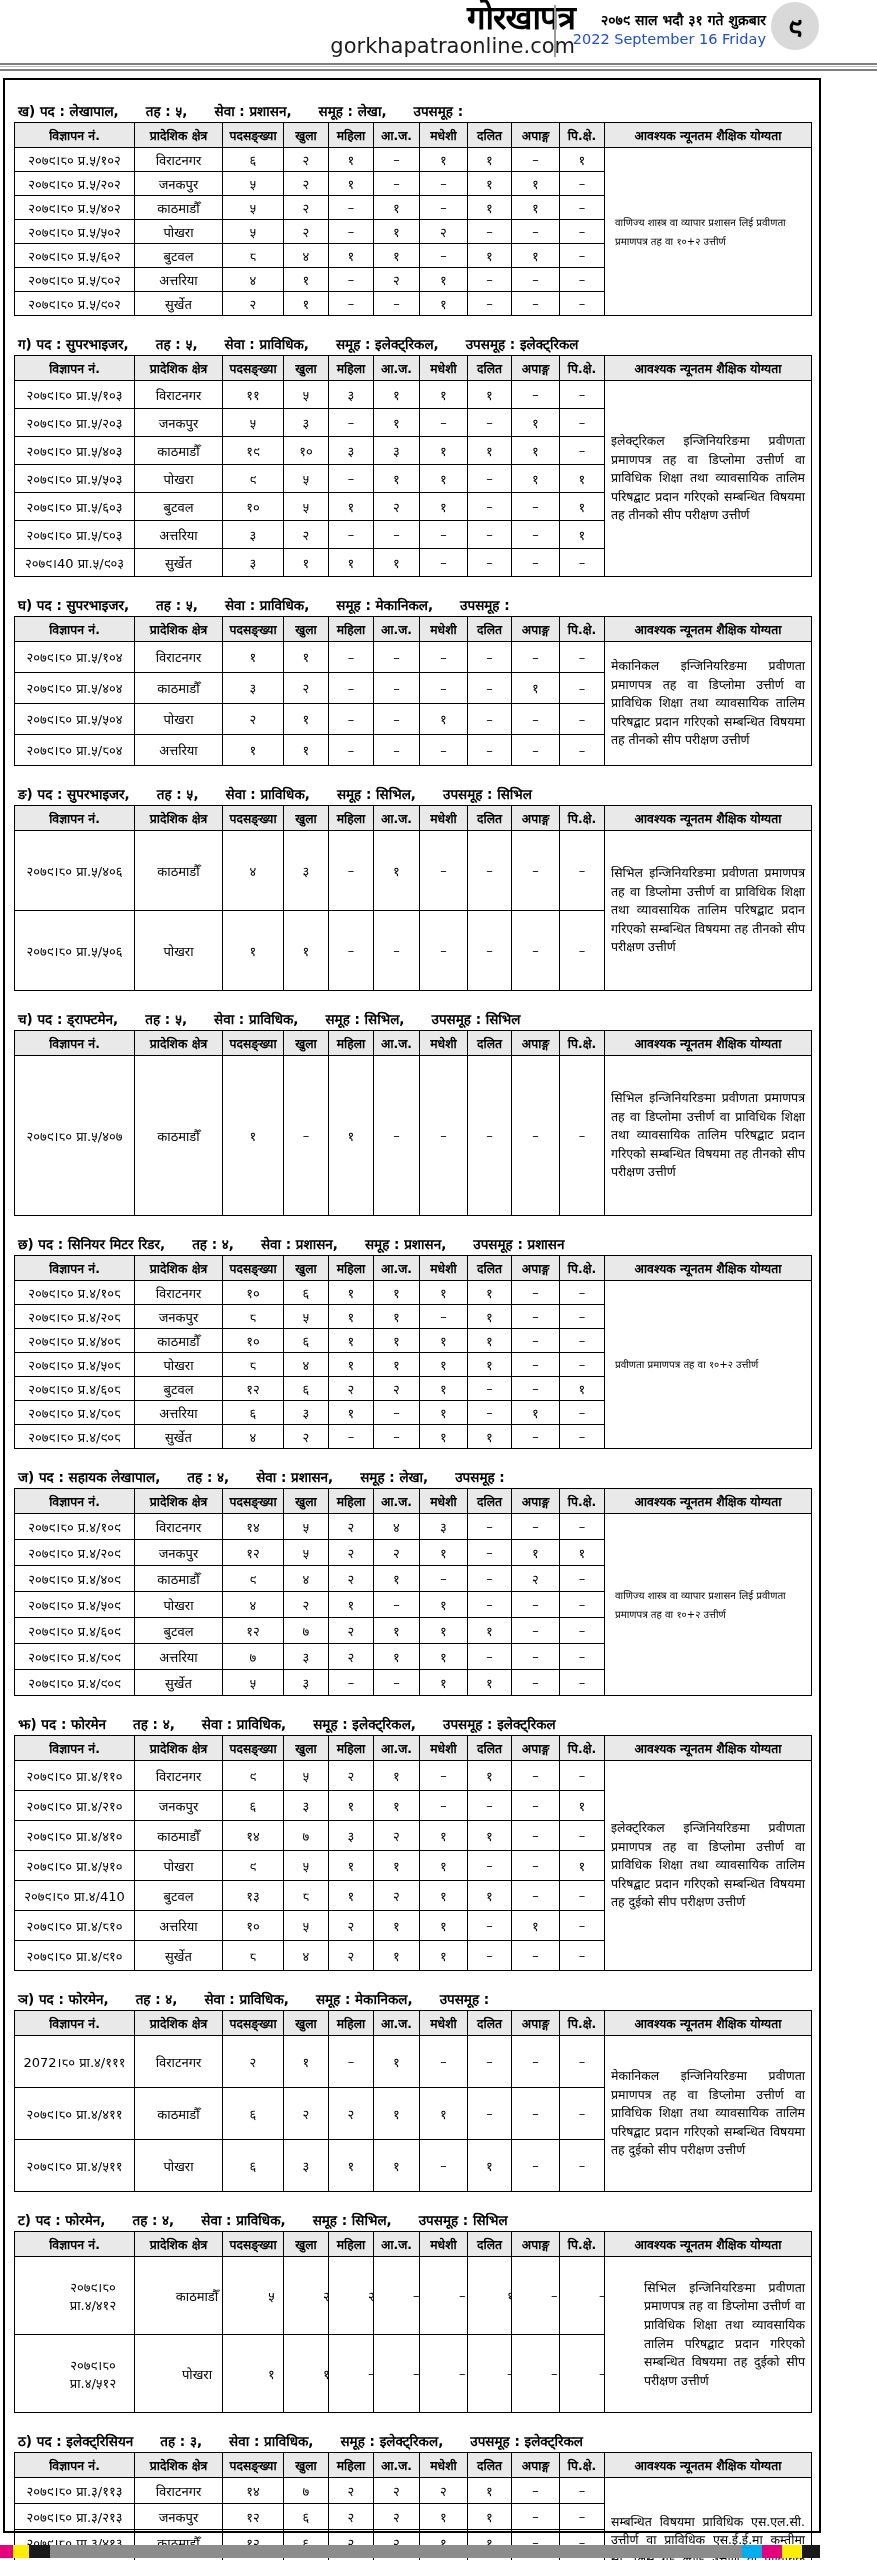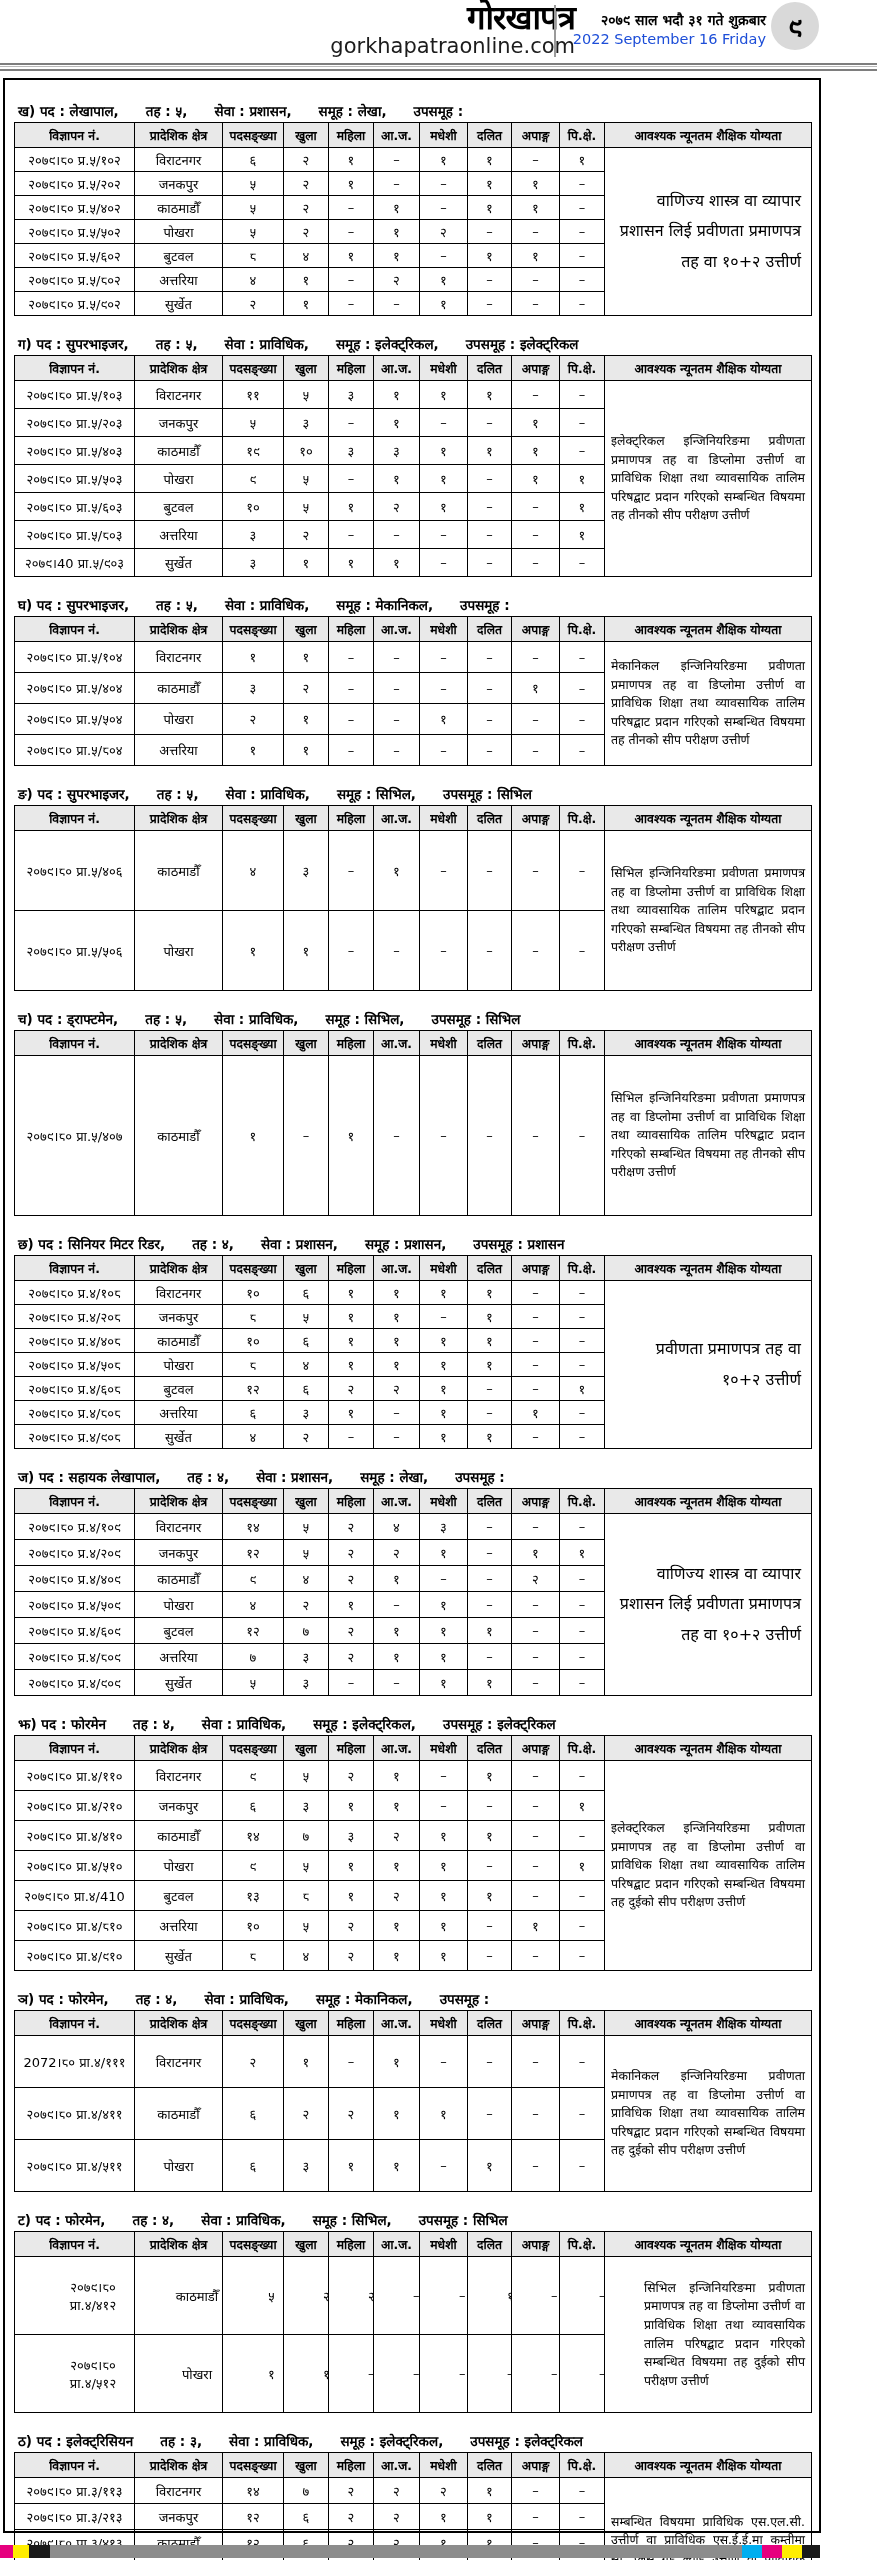--- a/index.html
+++ b/index.html
@@ -39,21 +39,21 @@
   .vacancy-section { margin-top:16px; }
   .section-title { font-size:13.5px; font-weight:700; padding:3px 0 2px 4px; white-space:nowrap; overflow:hidden; }
   .section-title span { margin-right:27px; }
   table { border-collapse:collapse; width:100%; table-layout:fixed; }
   th, td { border:1.4px solid #000; text-align:center; font-size:13px; padding:0 2px; overflow:hidden; }
   thead th { background:#e9e9e9; font-weight:700; font-size:12.3px; height:25px; }
   col.c0{width:120px} col.c1{width:88px} col.c2{width:61px} col.c3{width:45px} col.c4{width:45px}
   col.c5{width:46px} col.c6{width:48px} col.c7{width:44px} col.c8{width:48px} col.c9{width:45px} col.c10{width:auto}
 
   td.qual { text-align:justify; vertical-align:middle; padding:4px 6px; font-size:12.4px; line-height:1.5; font-weight:500; }
-  .sec-0 td.qual, .sec-5 td.qual, .sec-6 td.qual { text-align:right; font-size:16px; line-height:1.9; padding:19px 10px; }
+  .sec-0 td.qual, .sec-5 td.qual, .sec-6 td.qual { text-align:left; font-size:10px; line-height:1.9; padding:19px 10px; }
 
   
   .sec-0 tbody td { height:24px; }
   .sec-1 tbody td { height:28px; }
   .sec-2 tbody td { height:31px; }
   .sec-3 tbody td { height:80px; }
   .sec-4 tbody td { height:160px; }
   .sec-5 tbody td { height:24px; }
   .sec-6 tbody td { height:26px; }
   .sec-7 tbody td { height:30px; }

